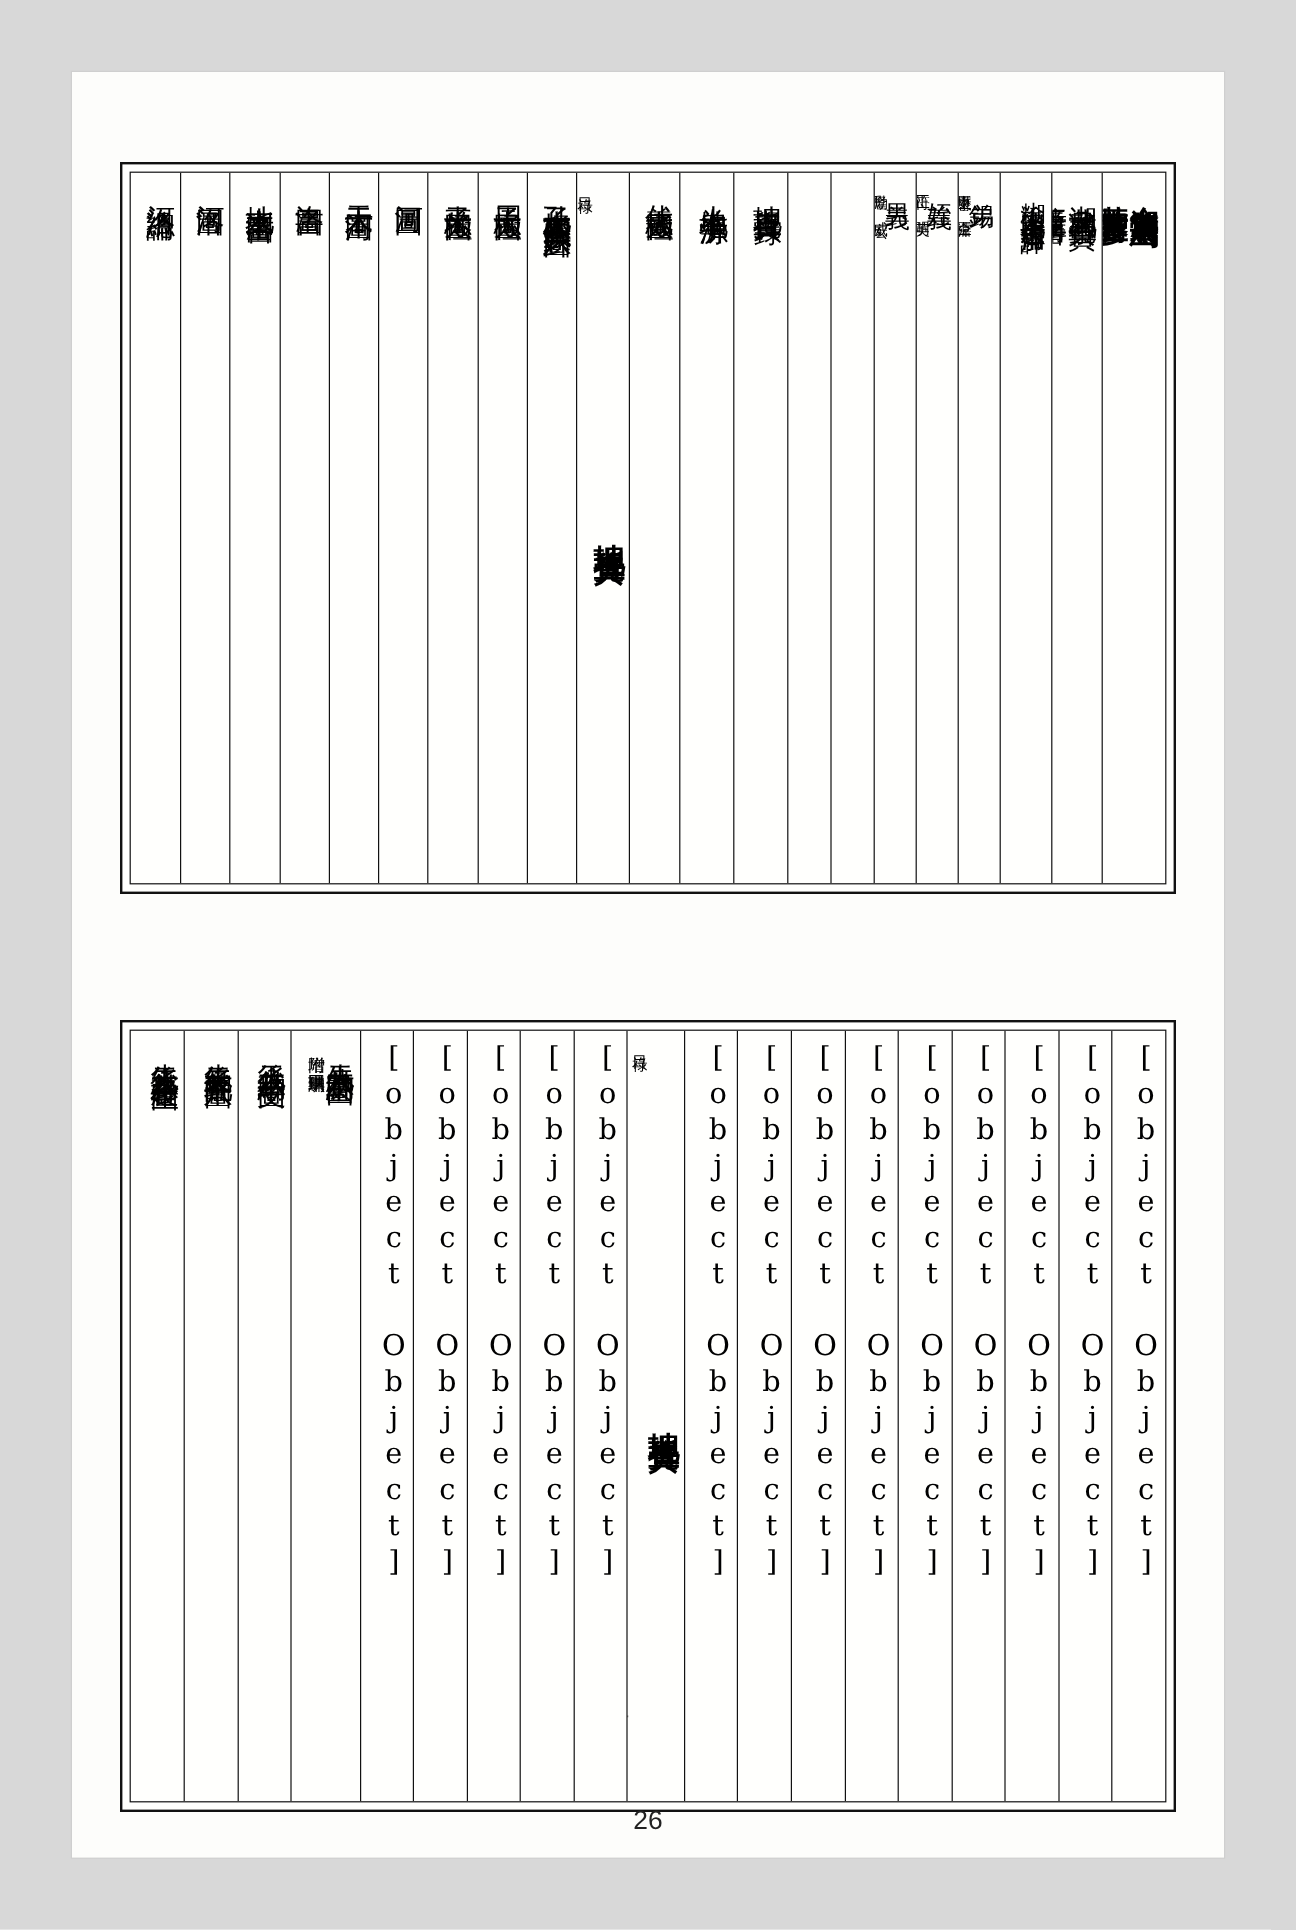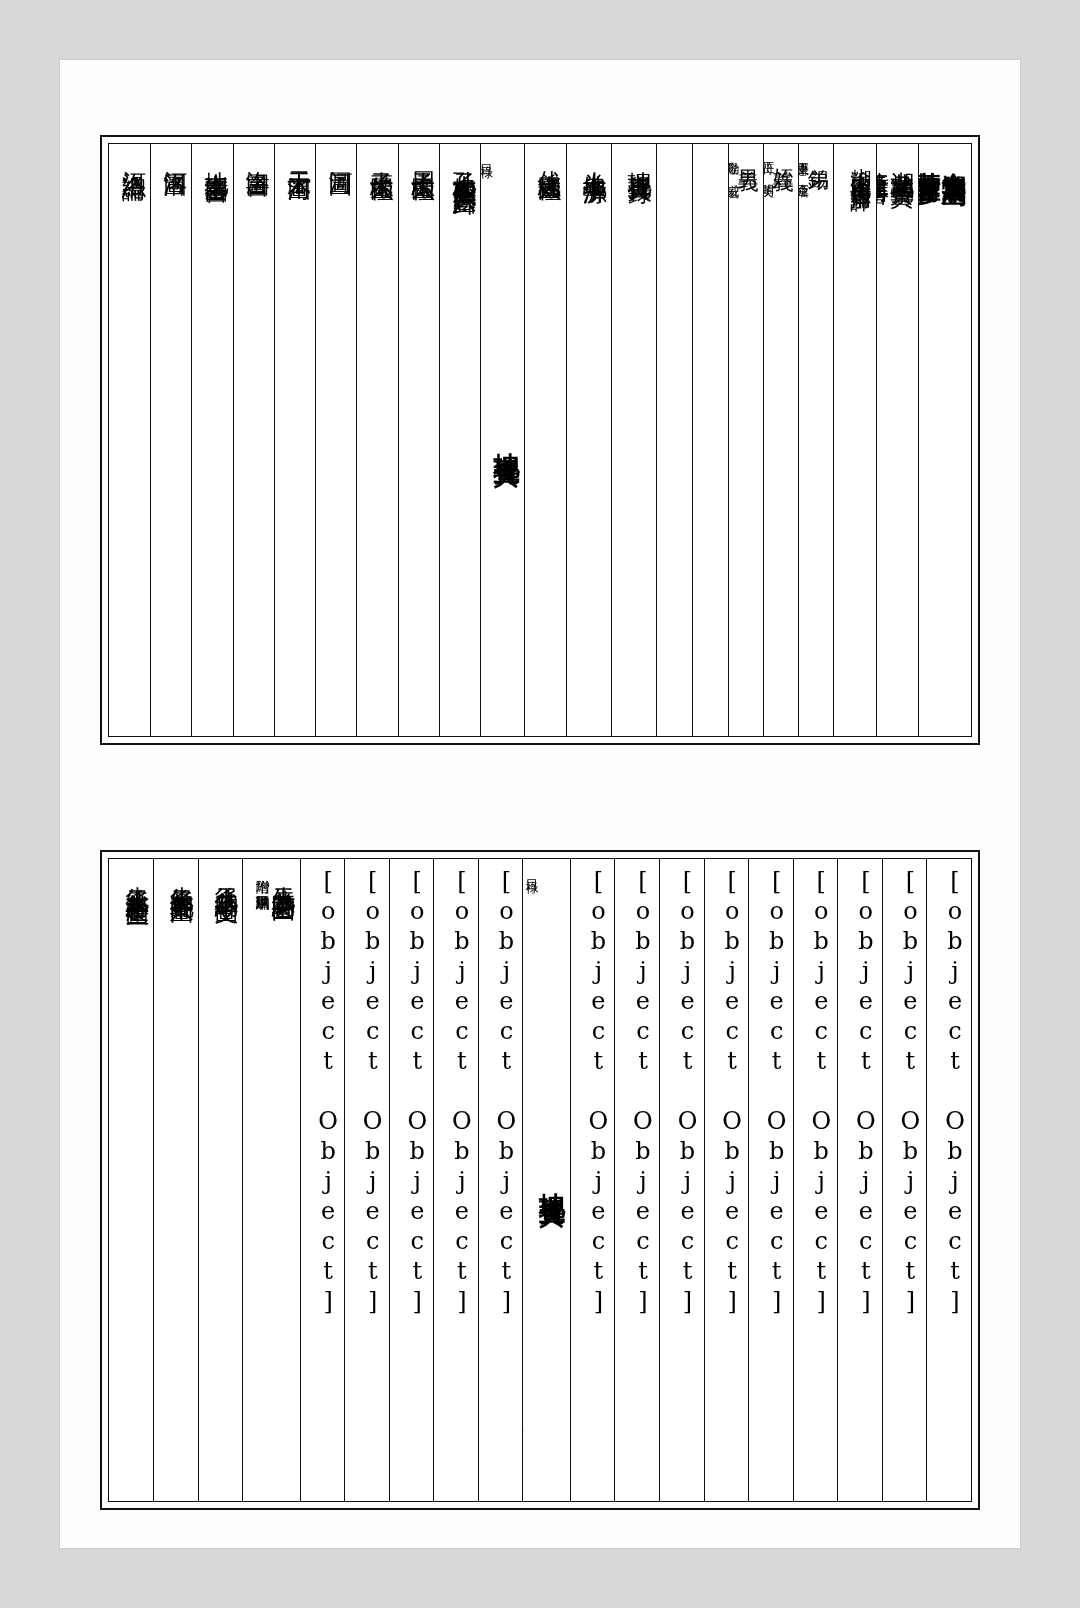--- a/index.html
+++ b/index.html
@@ -287,13 +287,14 @@
       <div class="col c-toc">
         <span class="txt lbl-main">先後天卦各配八干圖</span>
       </div>
       <div class="col c-toc">
         <span class="txt lbl-main">先後天八卦各起長生圖</span>
       </div>
 
     </div>
   </div>
 
+  <div class="folio">26</div>
 </div>
 
 </body></html>

